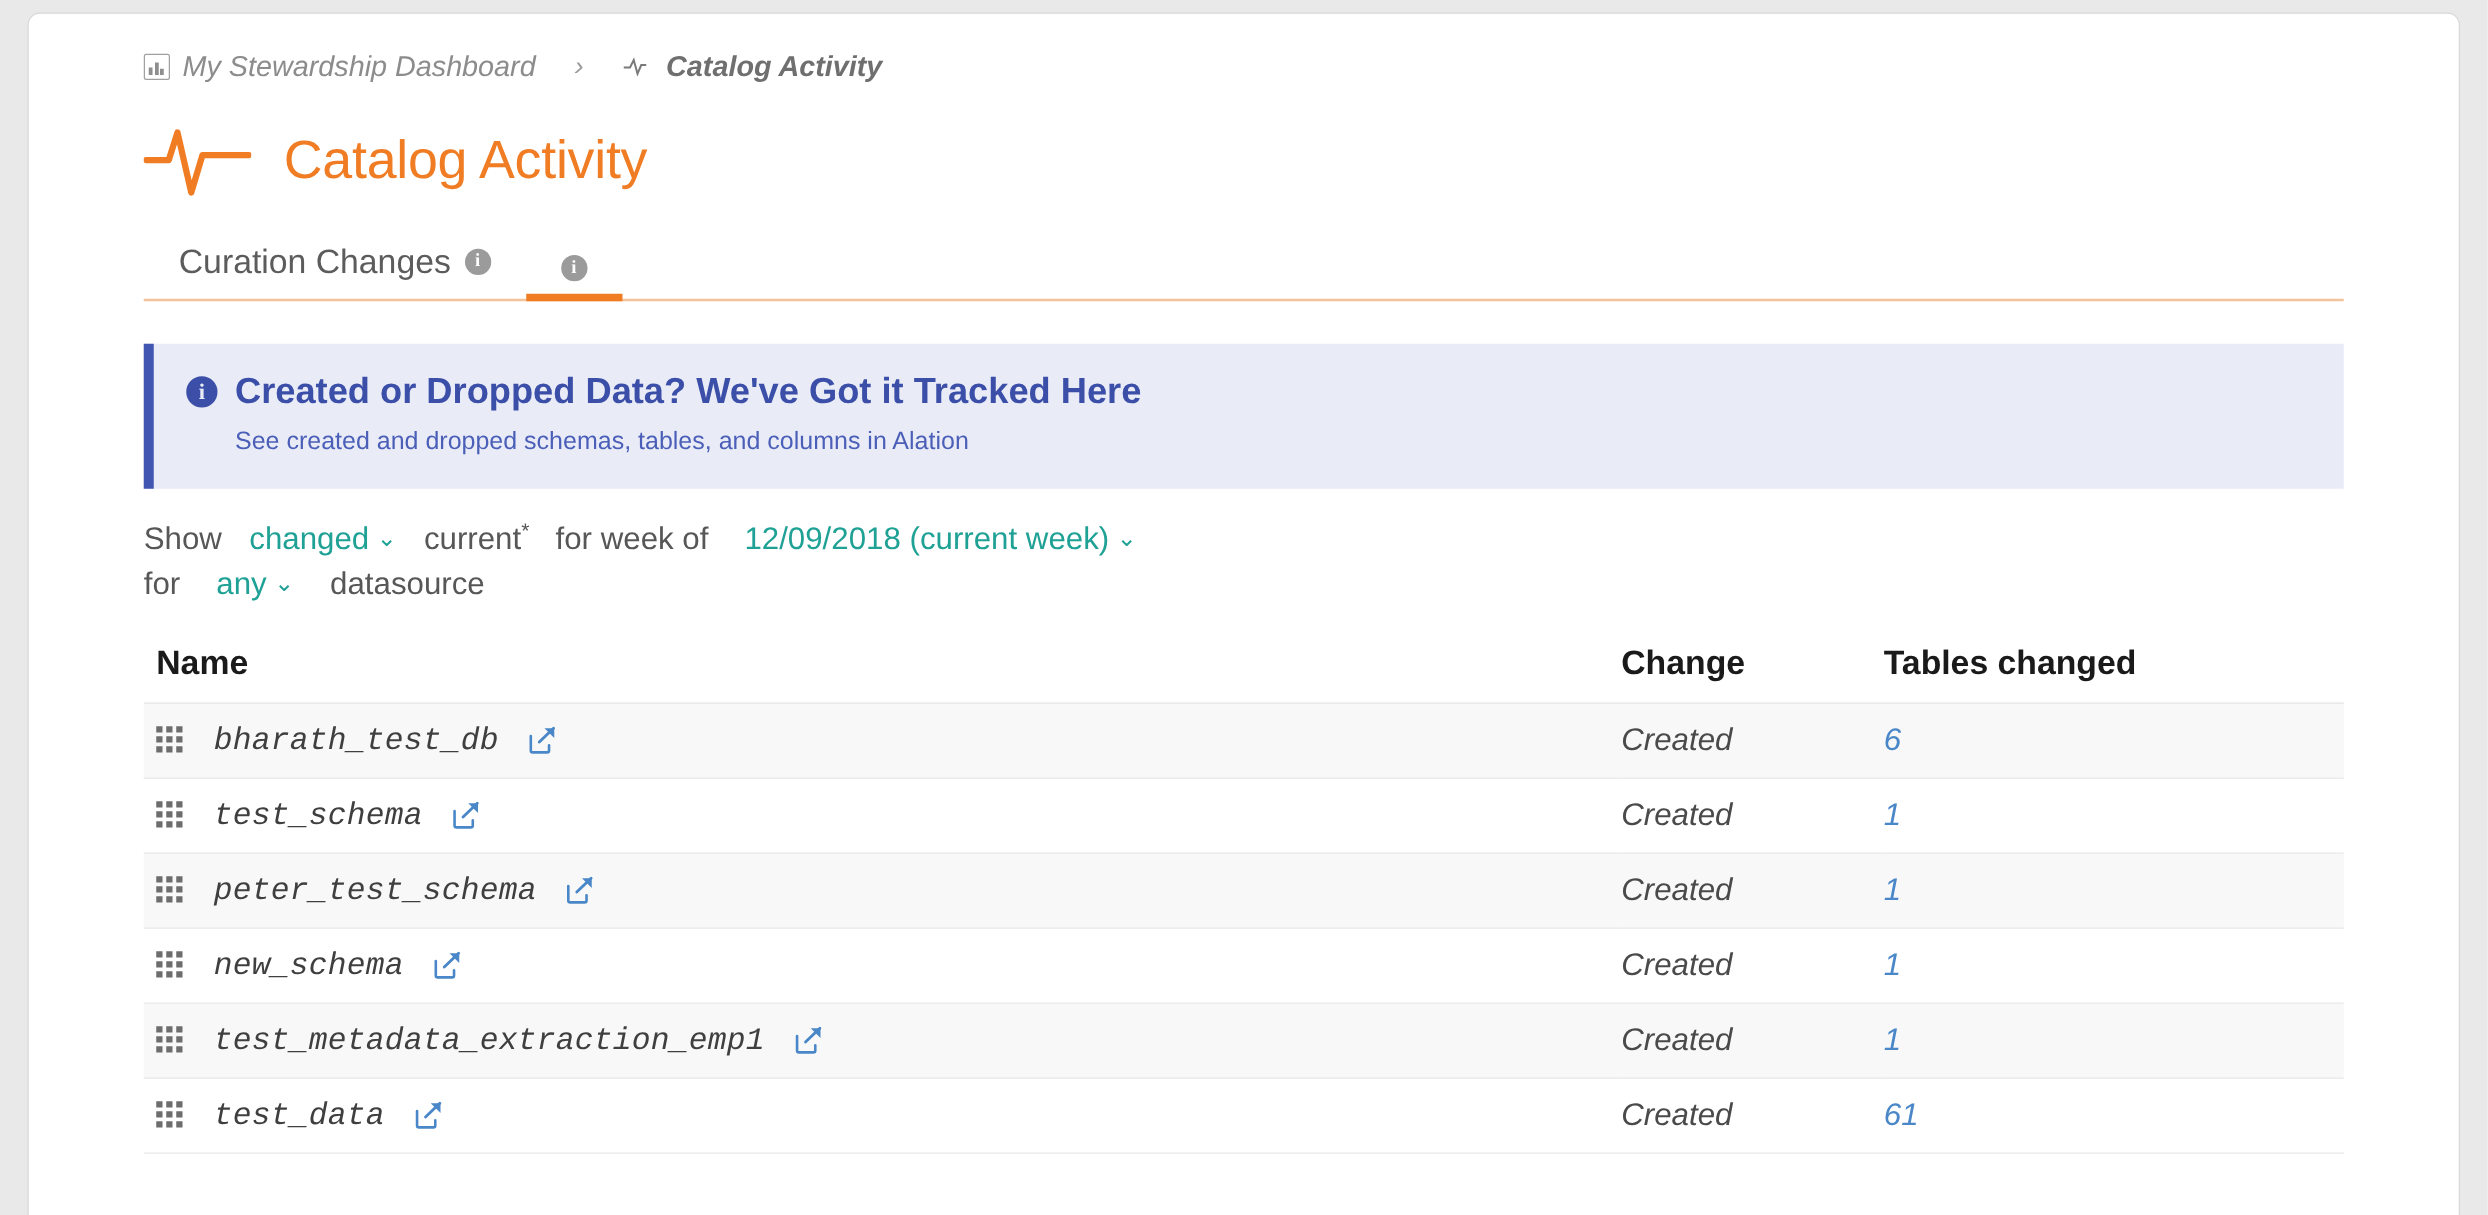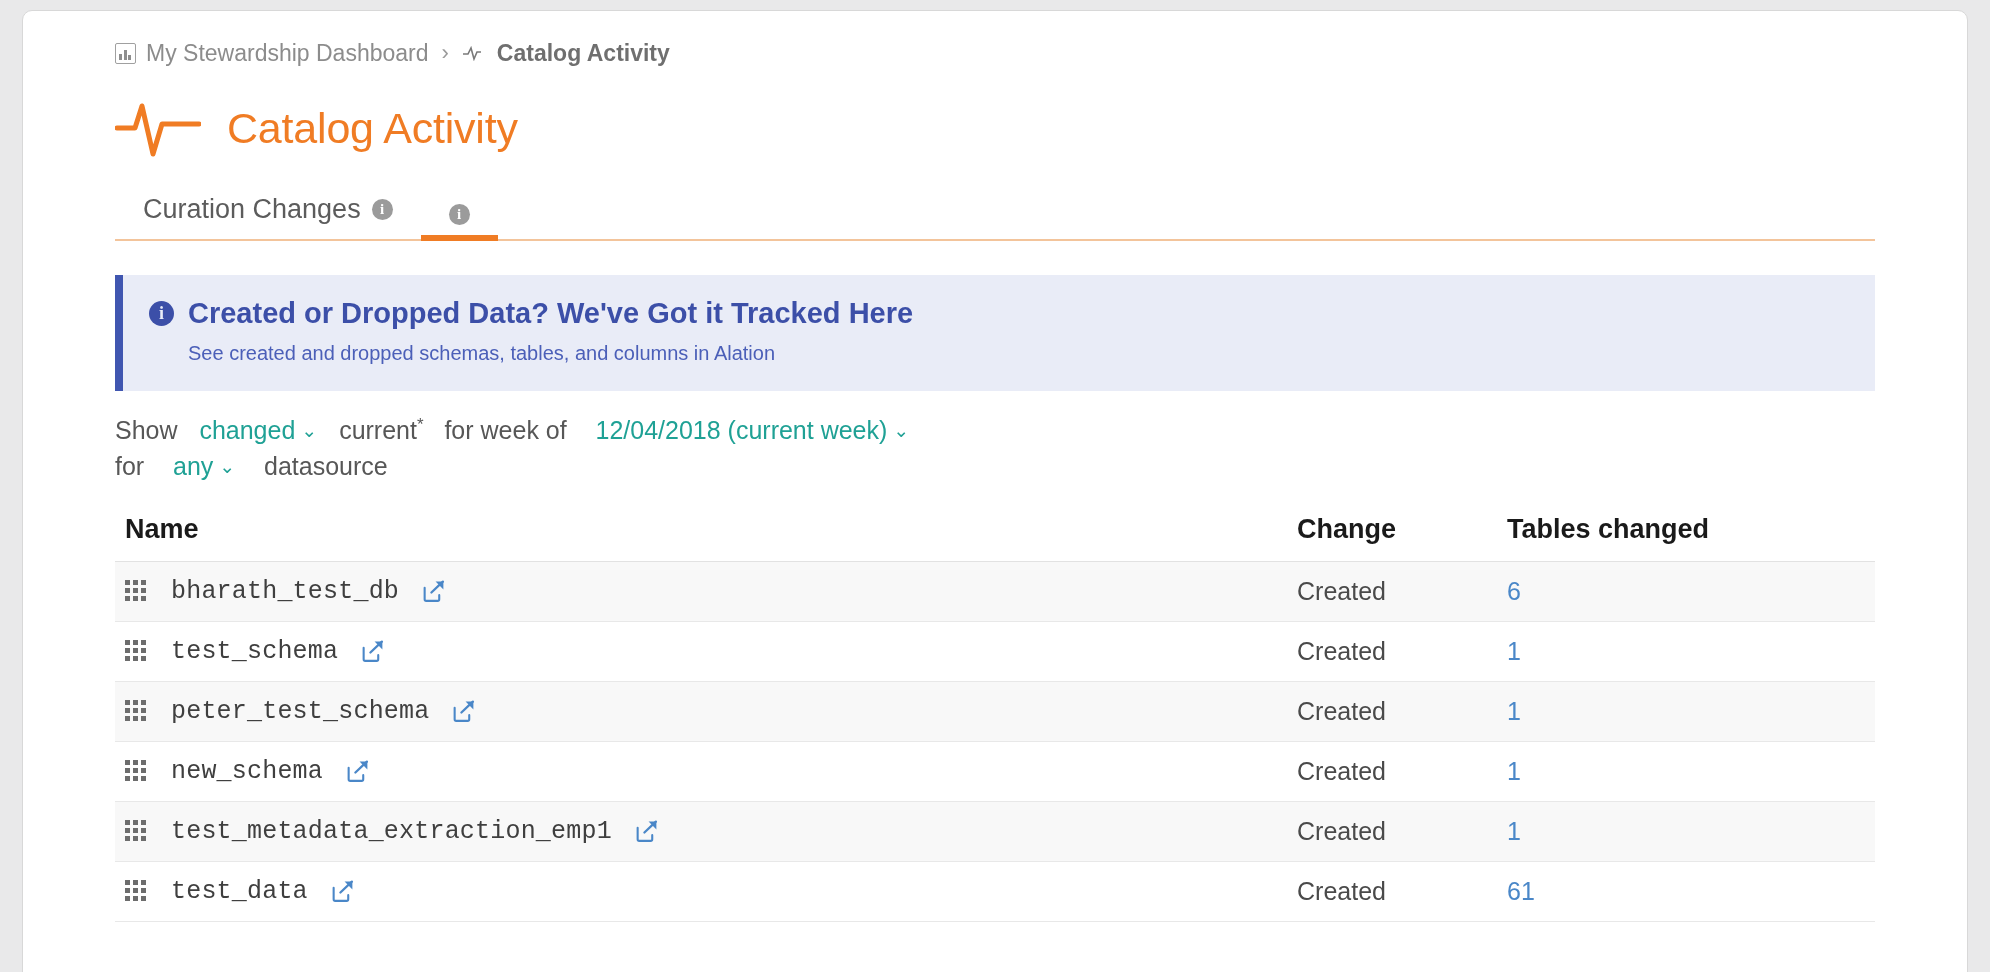--- a/index.html
+++ b/index.html
@@ -20,24 +20,25 @@
     overflow: hidden;
   }
   .inner {
     padding: 26px 0 0 92px;
   }
 
   
   .breadcrumb {
     display: flex;
     align-items: center;
-    gap: 9px;
+    gap: 27px;
     font-size: 23px;
     color: #8c8c8c;
     height: 32px;
+    font-style: italic;
   }
   .bc-link { display: flex; align-items: center; gap: 10px; color: #8c8c8c; }
   .bc-chart-icon {
     width: 21px; height: 21px;
     border: 1.6px solid #a0a0a0;
     border-radius: 2px;
     position: relative;
     flex: 0 0 auto;
   }
   .bc-chart-icon i {
@@ -184,20 +185,21 @@
   .tbl th.c-name { padding-left: 10px; width: 1182px; }
   .tbl th.c-change { width: 210px; }
   .tbl th.c-tables { width: auto; }
   .tbl td {
     font-size: 25px;
     color: #4a4a4a;
     padding: 12px 0;
     border-bottom: 1px solid #e8e8e8;
     height: 60px;
     vertical-align: middle;
+    font-style: italic;
   }
   .tbl tr.odd td { background: #f8f8f8; }
   .name-cell { display: flex; align-items: center; gap: 22px; padding-left: 10px; }
   .grid-icon {
     width: 24px; height: 24px;
     display: grid;
     grid-template-columns: repeat(3, 5px);
     grid-template-rows: repeat(3, 5px);
     gap: 3px;
     flex: 0 0 auto;
@@ -274,21 +276,21 @@
     <div class="filters">
       <div class="filter-line">
         <span>Show</span>
         <span>&nbsp;</span>
         <span class="fl-token"><span>changed</span><span class="caret">⌄</span></span>
         <span>&nbsp;</span>
         <span>current</span><span class="asterisk">*</span>
         <span>&nbsp;</span>
         <span>for week of</span>
         <span>&nbsp;&nbsp;</span>
-        <span class="fl-token"><span>12/04/2018 (current week)</span><span class="caret">⌄</span></span>
+        <span class="fl-token"><span>12/09/2018 (current week)</span><span class="caret">⌄</span></span>
       </div>
       <div class="filter-line">
         <span>for</span>
         <span>&nbsp;&nbsp;</span>
         <span class="fl-token"><span>any</span><span class="caret">⌄</span></span>
         <span>&nbsp;&nbsp;</span>
         <span>datasource</span>
       </div>
     </div>
 

